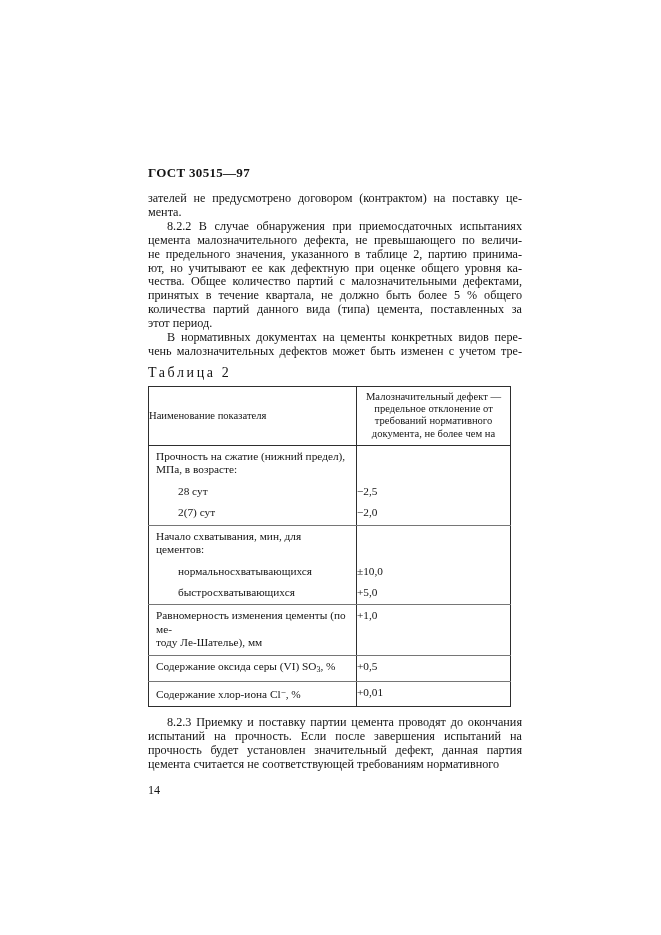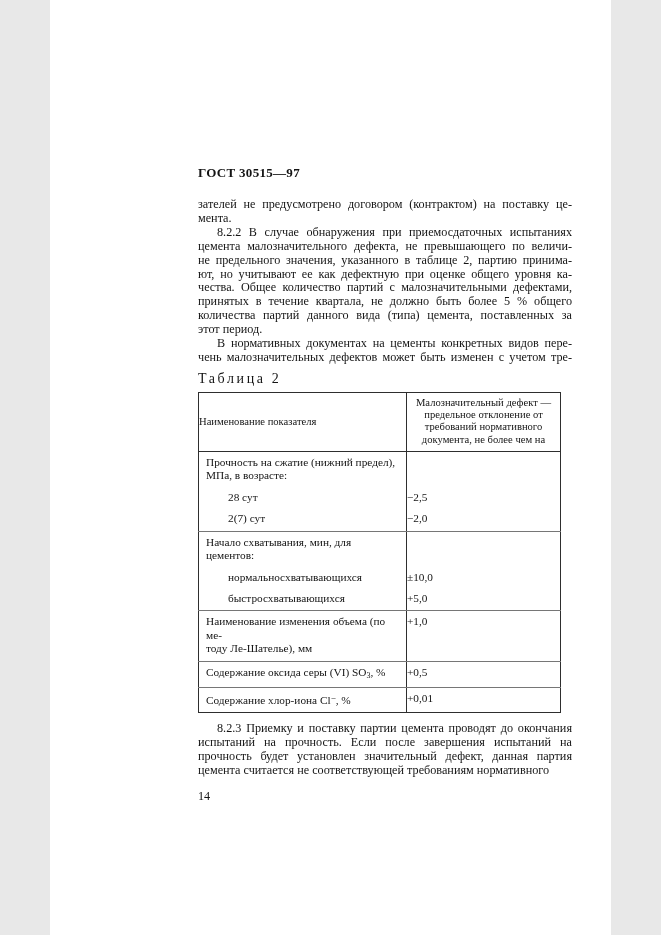--- a/index.html
+++ b/index.html
@@ -1,37 +1,37 @@
 <!DOCTYPE html>
 <html><head>
 <meta charset="utf-8">
 <style>
   html, body { margin: 0; padding: 0; background: #e8e8e8; }
   .page {
     position: relative;
-    width: 561px;
+    width: 661px;
     height: 935px;
     margin: 0 auto;
     background: #ffffff;
     font-family: "Liberation Serif", serif;
     color: #141414;
     overflow: hidden;
   }
   .doc-header {
     position: absolute;
     left: 148px;
     top: 165px;
     font-size: 13px;
     font-weight: bold;
     letter-spacing: 0.3px;
   }
   .content {
     position: absolute;
     left: 148px;
-    top: 198px;
+    top: 192px;
     width: 374px;
   }
   .para { margin: 0; padding: 0; }
   .tline {
     font-size: 12.2px;
     line-height: 13.9px;
     white-space: nowrap;
     text-align: justify;
     text-align-last: justify;
   }
@@ -160,21 +160,21 @@
         </tr>
         <tr class="rowsub">
           <td class="lbl">нормальносхватывающихся</td>
           <td class="val">±10,0</td>
         </tr>
         <tr class="rowsub pbot rule">
           <td class="lbl">быстросхватывающихся</td>
           <td class="val">+5,0</td>
         </tr>
         <tr class="rowg pbot rule">
-          <td class="lbl">Наименование изменения объема (по ме-
+          <td class="lbl">Равномерность изменения цементы (по ме-
 тоду Ле-Шателье),  мм</td>
           <td class="val">+1,0</td>
         </tr>
         <tr class="rowg pbot rule">
           <td class="lbl"><span>Содержание оксида серы (VI) SO</span><sub>3</sub><span>, %</span></td>
           <td class="val">+0,5</td>
         </tr>
         <tr class="rowg pbot">
           <td class="lbl"><span>Содержание хлор-иона Cl</span><sup>−</sup><span>, %</span></td>
           <td class="val">+0,01</td>

